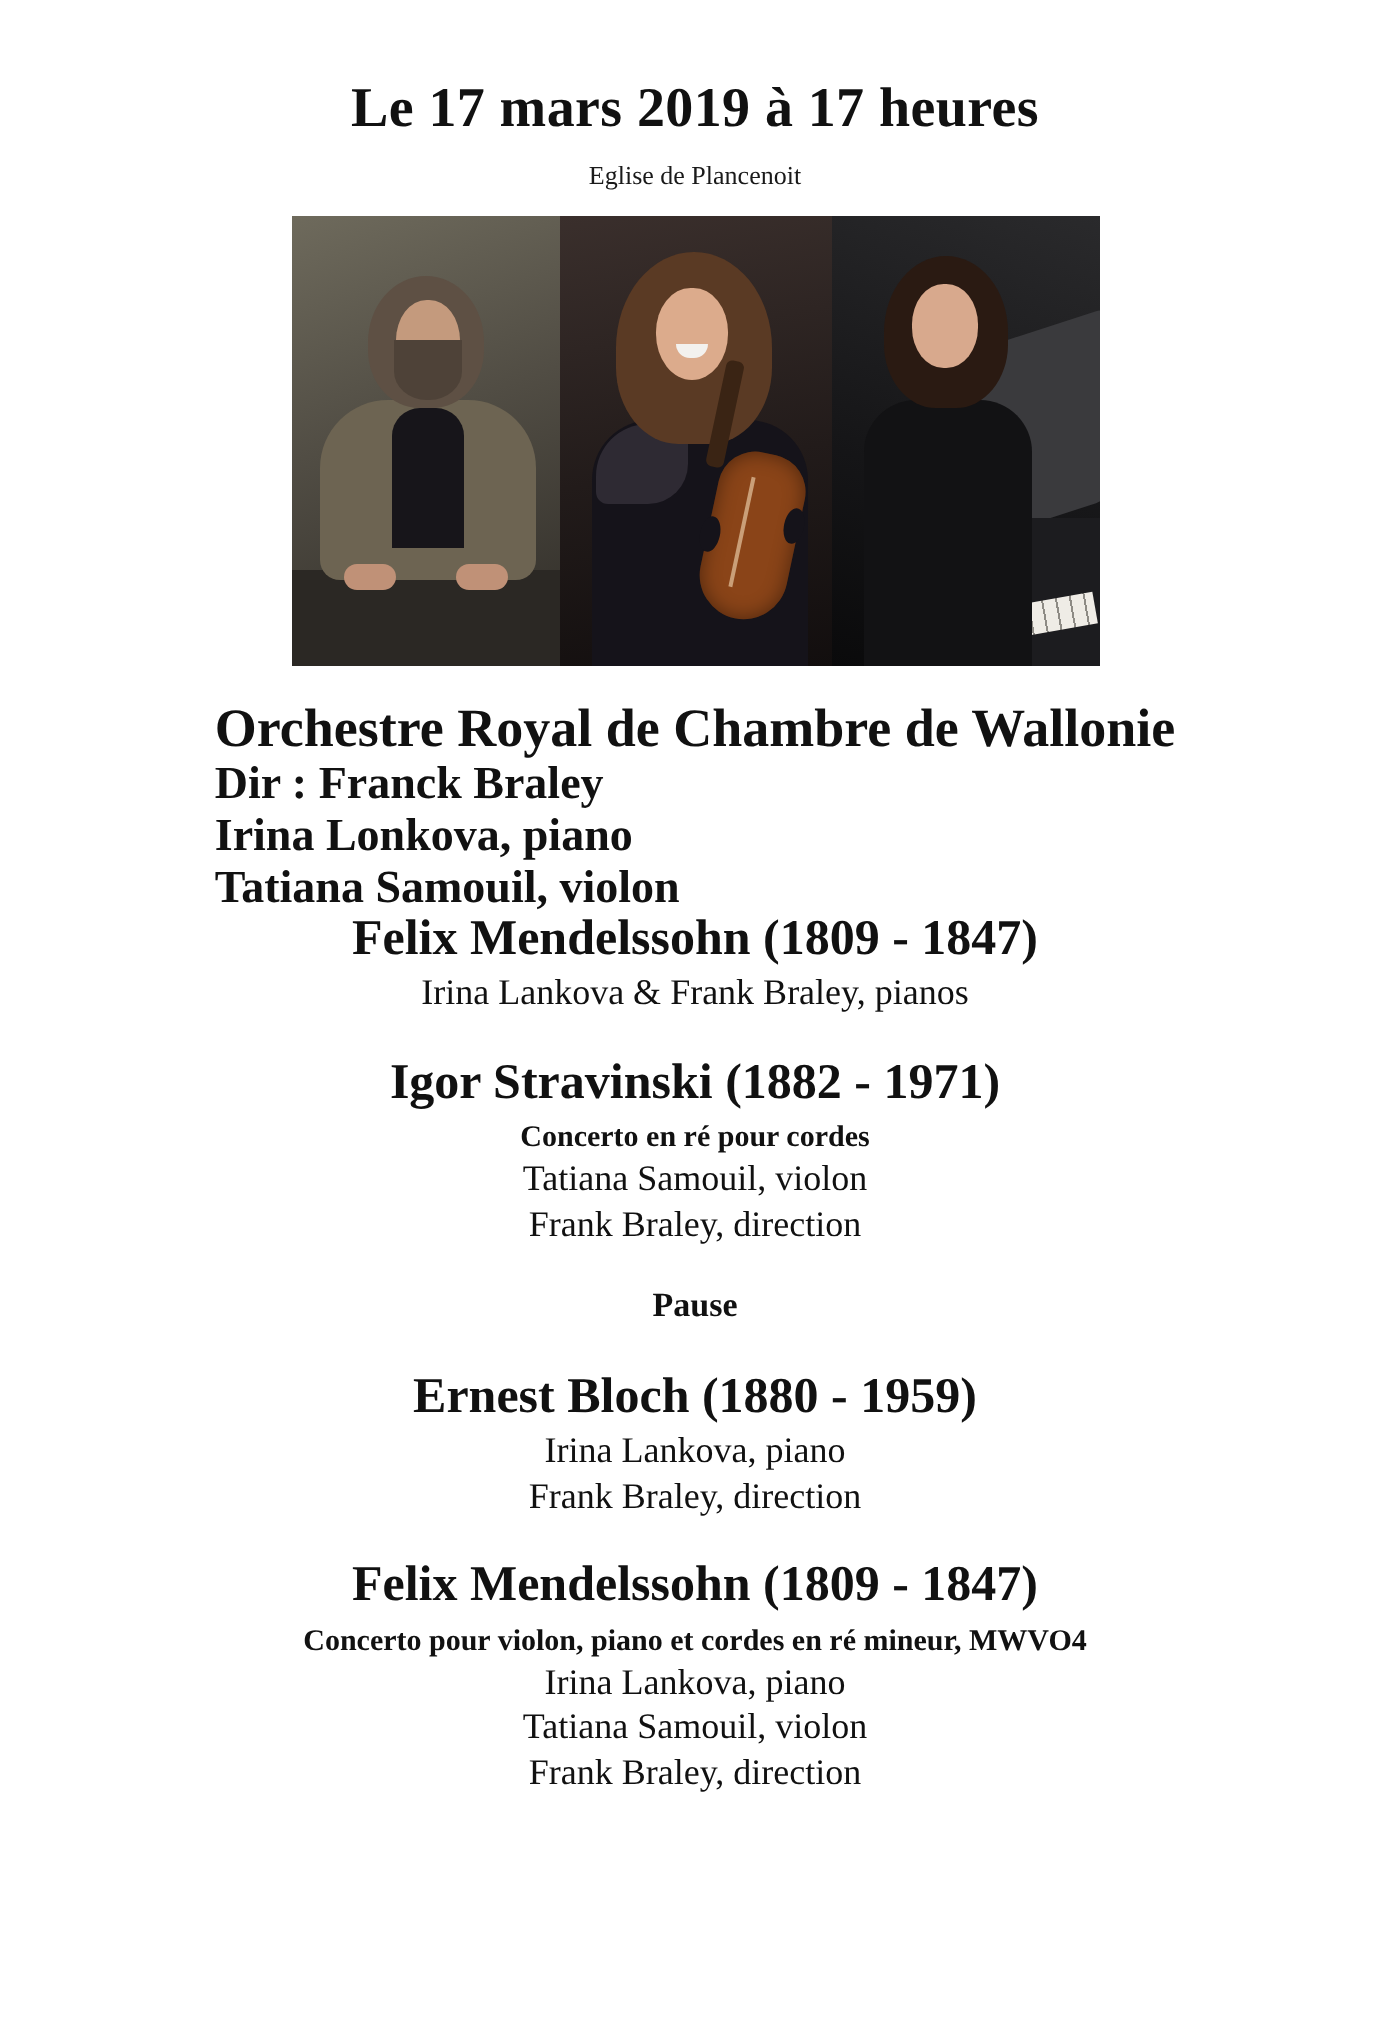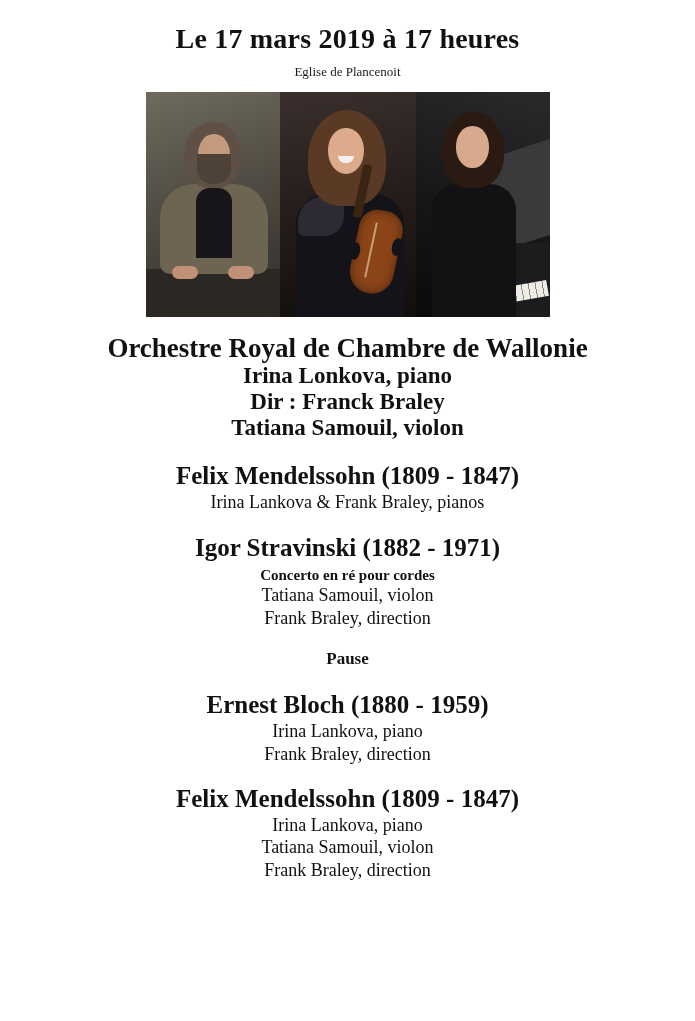--- a/index.html
+++ b/index.html
@@ -13,21 +13,21 @@
     height: 1021px;
     font-family: "Liberation Serif", serif;
     color: #111111;
     overflow: hidden;
     position: relative;
   }
   .page {
     width: 695px;
     height: 1021px;
     box-sizing: border-box;
-    padding: 0;
+    padding: 16px;
     display: flex;
     flex-direction: column;
     align-items: center;
   }
 
   .event-date {
     font-family: "Liberation Serif", serif;
     font-weight: bold;
     font-size: 28px;
     letter-spacing: 0.2px;
@@ -162,36 +162,35 @@
   }
   .p3-keys {
     position: absolute; right: 2px; bottom: 16px; width: 60px; height: 16px;
     background: repeating-linear-gradient(90deg,#efece6 0 6px,#8e8b85 6px 7px);
     transform: rotate(-10deg);
   }
 
   
   .ensemble {
     margin-top: 16px;
-    text-align: center;
+    text-align: left;
     line-height: 1.12;
   }
   .ensemble-name {
     font-weight: bold;
     font-size: 27px;
     white-space: nowrap;
   }
   .ensemble-line {
     font-weight: bold;
     font-size: 23px;
   }
 
   
   .program {
-    margin-top: 22px;
     width: 100%;
     text-align: center;
   }
   .work {
     margin-bottom: 20px;
   }
   .composer {
     font-weight: bold;
     font-size: 25px;
     line-height: 1.15;
@@ -248,22 +247,22 @@
       <div class="p3-piano-body"></div>
       <div class="p3-keys"></div>
       <div class="p3-body"></div>
       <div class="p3-hair"></div>
       <div class="p3-face"></div>
     </div>
   </div>
 
   <div class="ensemble">
     <div class="ensemble-name">Orchestre Royal de Chambre de Wallonie</div>
+    <div class="ensemble-line">Dir : Franck Braley</div>
     <div class="ensemble-line">Irina Lonkova, piano</div>
-    <div class="ensemble-line">Dir : Franck Braley</div>
     <div class="ensemble-line">Tatiana Samouil, violon</div>
   </div>
 
   <div class="program">
 
     <div class="work">
       <div class="composer">Felix Mendelssohn (1809 - 1847)</div>
       <div class="performer">Irina Lankova &amp; Frank Braley, pianos</div>
     </div>
 
@@ -277,19 +276,20 @@
     <div class="pause">Pause</div>
 
     <div class="work">
       <div class="composer">Ernest Bloch (1880 - 1959)</div>
       <div class="performer">Irina Lankova, piano</div>
       <div class="performer">Frank Braley, direction</div>
     </div>
 
     <div class="work">
       <div class="composer">Felix Mendelssohn (1809 - 1847)</div>
+      <div class="work-title">Concerto pour violon, piano et cordes en ré mineur, MWVO4</div>
       <div class="performer">Irina Lankova, piano</div>
       <div class="performer">Tatiana Samouil, violon</div>
       <div class="performer">Frank Braley, direction</div>
     </div>
 
   </div>
 </div>
 
 </body></html>

